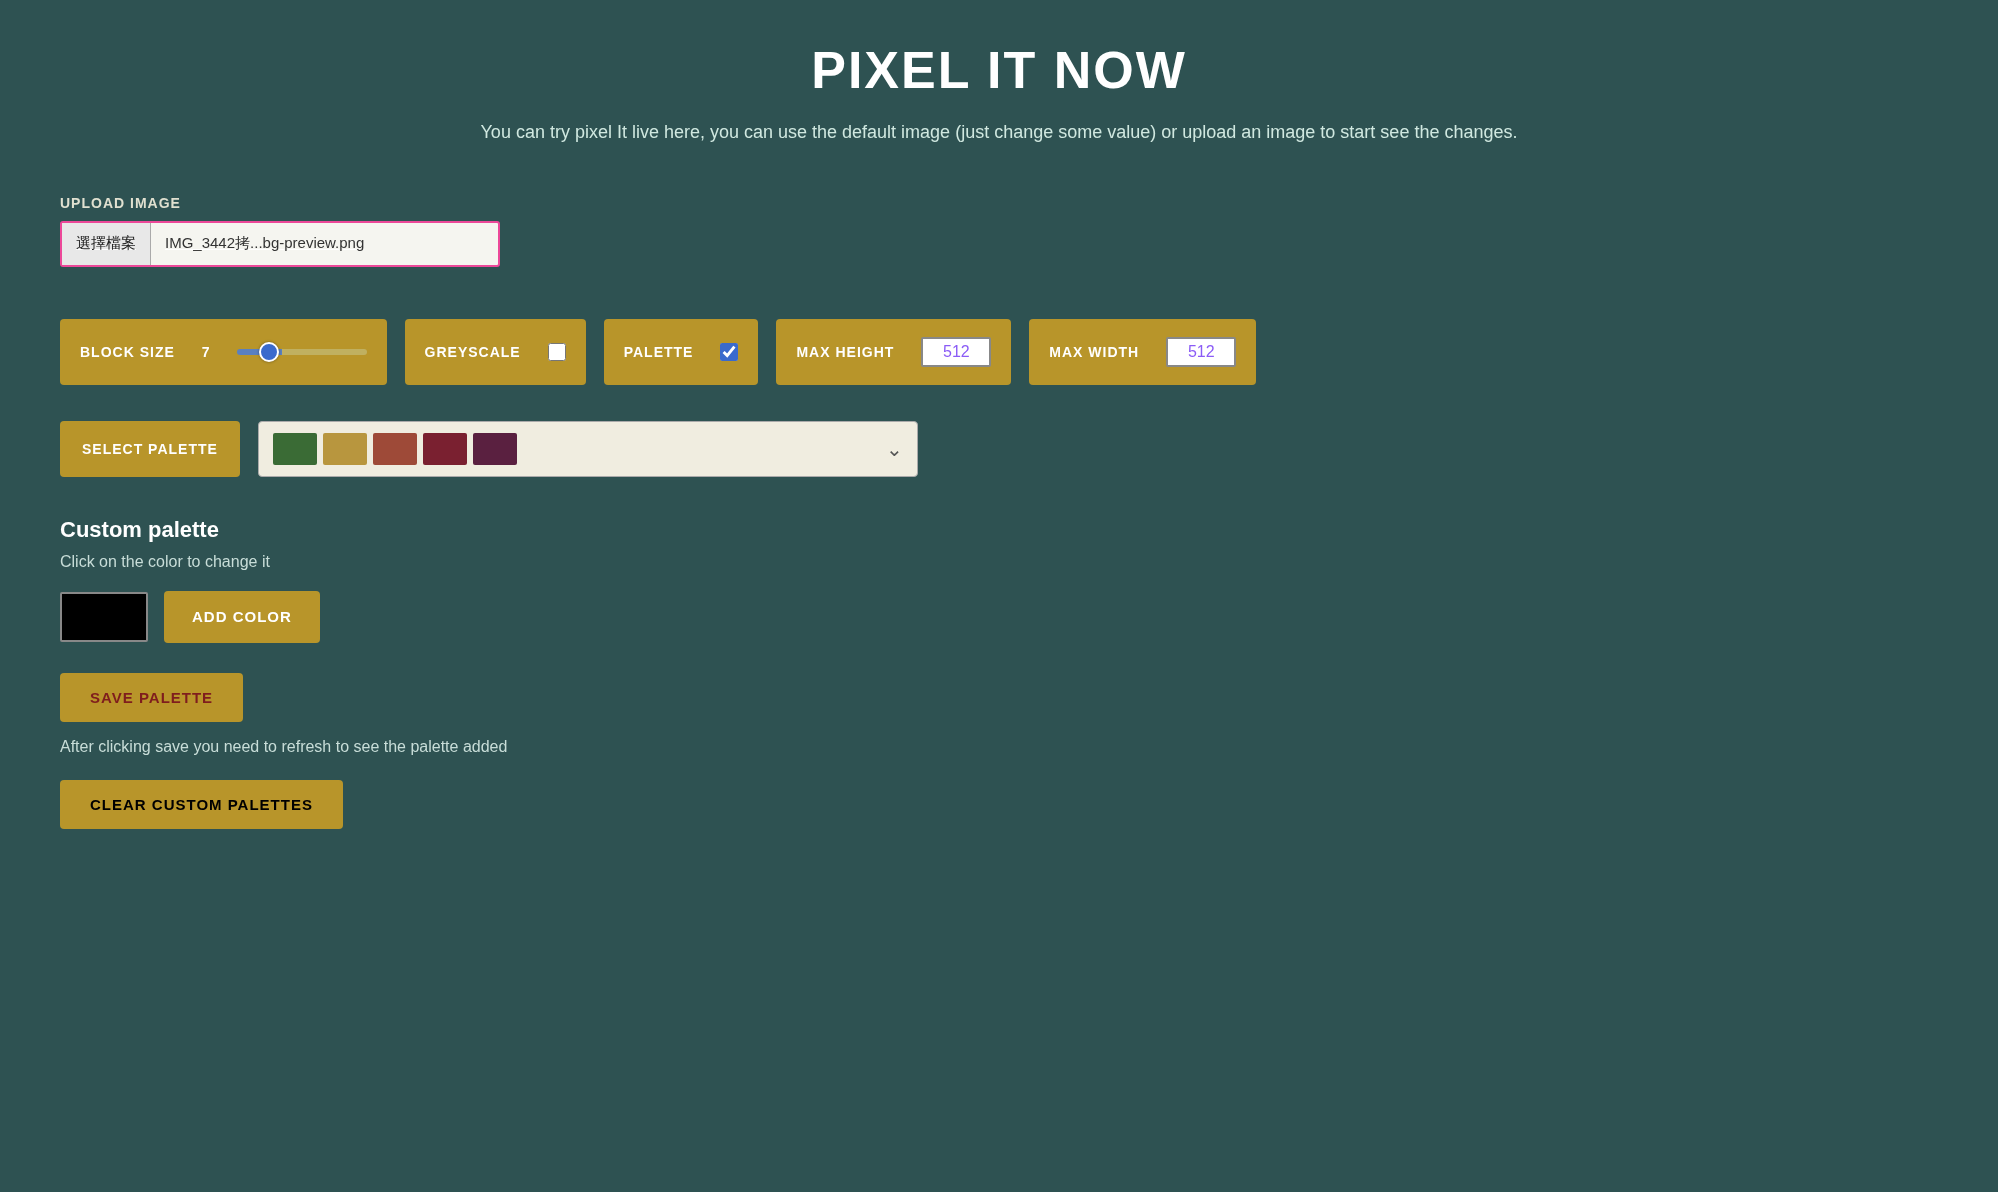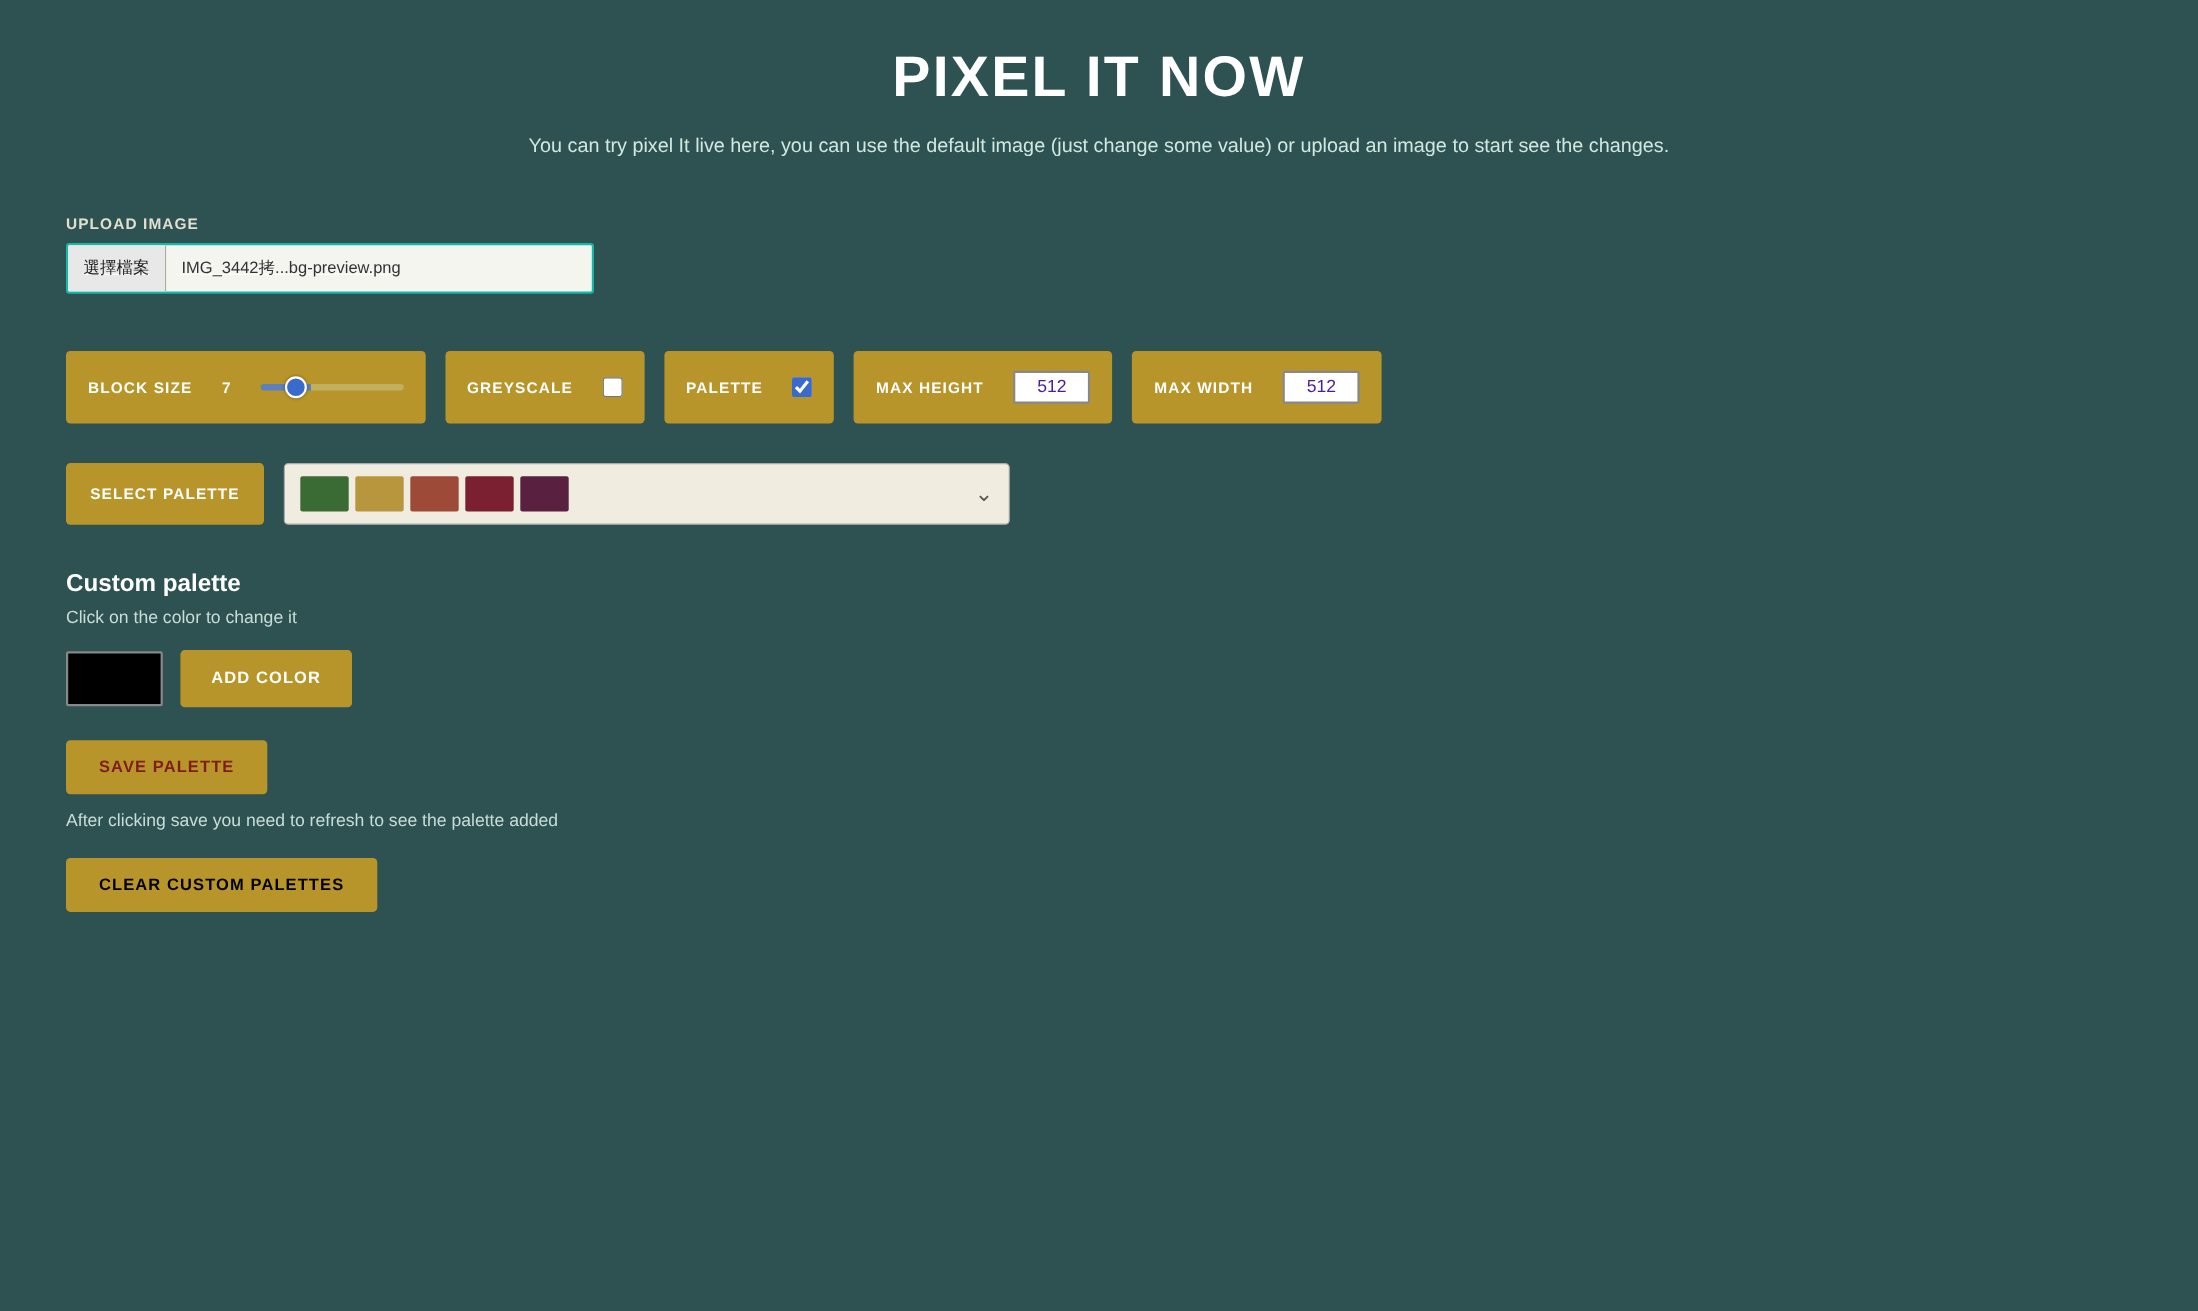--- a/index.html
+++ b/index.html
@@ -38,24 +38,24 @@
     }
 
     .upload-section {
       margin-bottom: 36px;
     }
 
     .file-input-display {
       display: flex;
       align-items: center;
       background: #f5f5f0;
-      border: 2px solid #14b8a6;
+      border: 2px solid #ec4899;
       border-radius: 3px;
       overflow: hidden;
-      width: 480px;
+      width: 440px;
       height: 46px;
       text-decoration: underline;
     }
 
     .file-choose-btn {
       background: #e8e8e8;
       border: none;
       border-right: 1px solid #aaa;
       padding: 8px 14px;
       font-size: 15px;
@@ -133,21 +133,21 @@
       accent-color: #3a6acc;
     }
 
     .max-input {
       width: 70px;
       padding: 4px 8px;
       font-size: 16px;
       border: 2px solid #888;
       border-radius: 2px;
       background: #fff;
-      color: #4c1d95;
+      color: #8b5cf6;
       text-align: center;
     }
 
     .palette-row {
       display: flex;
       align-items: center;
       gap: 18px;
       margin-bottom: 40px;
     }
 

